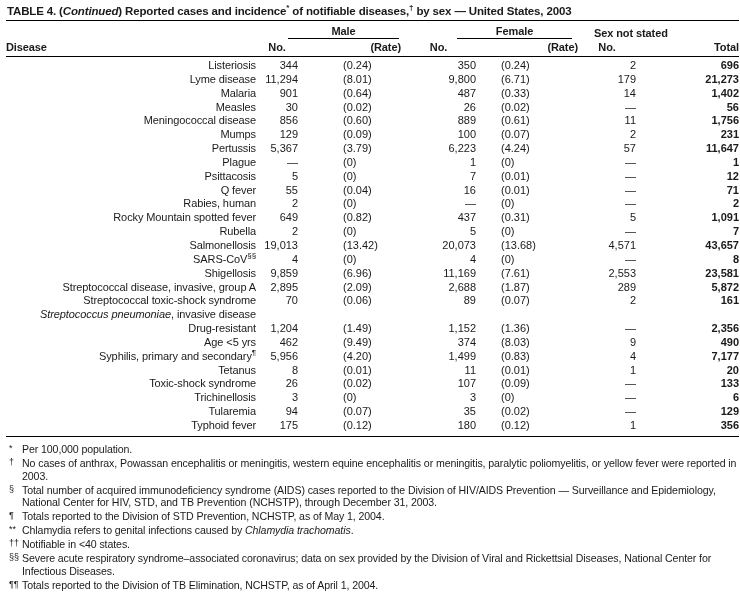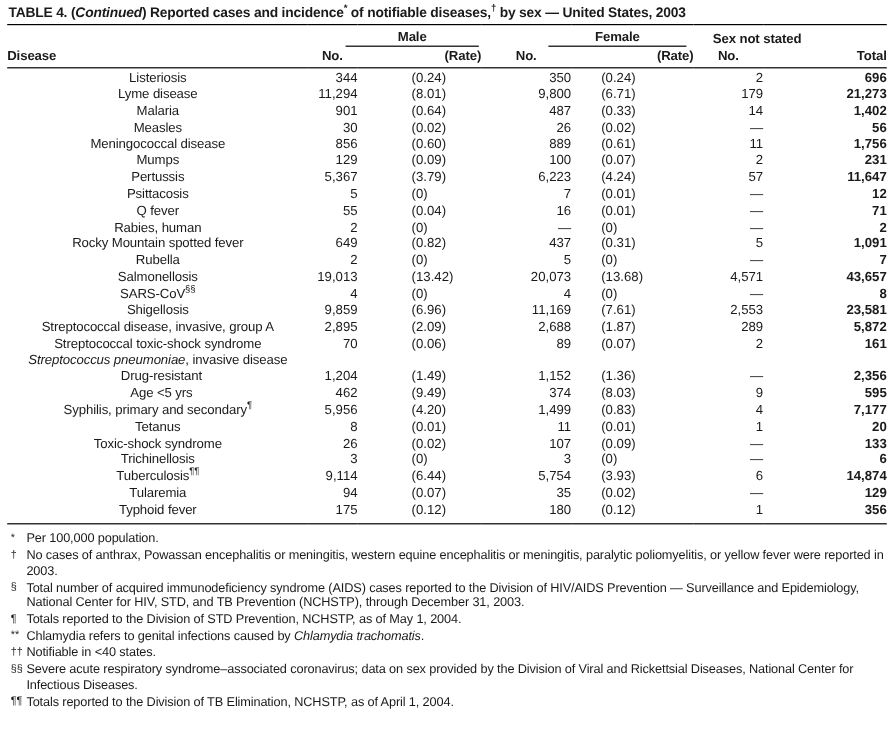--- a/index.html
+++ b/index.html
@@ -42,21 +42,21 @@
   tr.sub-row th { padding: 2px 0 3px 0; border-bottom: 1.5px solid #000; letter-spacing: -0.1px; }
   th.h-disease { text-align: left; padding-left: 1px; }
   th.h-num { text-align: center; }
   th.h-rate-m { text-align: right; padding-right: 8px; }
   th.h-rate-f { text-align: right; padding-right: 12px; }
   th.h-total { text-align: right; }
 
   tbody { line-height: 13.85px; }
   tbody tr:first-child td { padding-top: 2px; }
   tbody tr:last-child td { padding-bottom: 3px; margin-left: 32px; }
-  td.disease { text-align: center; padding-left: 1px; letter-spacing: -0.1px; }
+  td.disease { text-align: right; padding-left: 1px; letter-spacing: -0.1px; }
   tr.indent td.disease { padding-left: 7px; }
   td.num { text-align: right; }
   td.rate-m { text-align: left; padding-left: 45px; }
   td.rate-f { text-align: left; padding-left: 25px; }
   td.total { text-align: right; font-weight: bold; }
   td .d-sup { font-size: 8px; vertical-align: super; line-height: 0; }
   td .d-italic { font-style: italic; }
 
   
   .footnotes { margin-top: 6px; padding-left: 2px; }
@@ -169,20 +169,29 @@
         <tr>
     <td class="disease"><span class="d-italic"></span><span>Pertussis</span><span class="d-sup"></span></td>
     <td class="num">5,367</td>
     <td class="rate-m">(3.79)</td>
     <td class="num">6,223</td>
     <td class="rate-f">(4.24)</td>
     <td class="num">57</td>
     <td class="total">11,647</td>
   </tr>
         <tr>
+    <td class="disease"><span class="d-italic"></span><span>Plague</span><span class="d-sup"></span></td>
+    <td class="num">—</td>
+    <td class="rate-m">(0)</td>
+    <td class="num">1</td>
+    <td class="rate-f">(0)</td>
+    <td class="num">—</td>
+    <td class="total">1</td>
+  </tr>
+        <tr>
     <td class="disease"><span class="d-italic"></span><span>Psittacosis</span><span class="d-sup"></span></td>
     <td class="num">5</td>
     <td class="rate-m">(0)</td>
     <td class="num">7</td>
     <td class="rate-f">(0.01)</td>
     <td class="num">—</td>
     <td class="total">12</td>
   </tr>
         <tr>
     <td class="disease"><span class="d-italic"></span><span>Q fever</span><span class="d-sup"></span></td>
@@ -283,21 +292,21 @@
     <td class="num">—</td>
     <td class="total">2,356</td>
   </tr>
         <tr class="indent">
     <td class="disease"><span class="d-italic"></span><span>Age &lt;5 yrs</span><span class="d-sup"></span></td>
     <td class="num">462</td>
     <td class="rate-m">(9.49)</td>
     <td class="num">374</td>
     <td class="rate-f">(8.03)</td>
     <td class="num">9</td>
-    <td class="total">595</td>
+    <td class="total">490</td>
   </tr>
         <tr>
     <td class="disease"><span class="d-italic"></span><span>Syphilis, primary and secondary</span><span class="d-sup">¶</span></td>
     <td class="num">5,956</td>
     <td class="rate-m">(4.20)</td>
     <td class="num">1,499</td>
     <td class="rate-f">(0.83)</td>
     <td class="num">4</td>
     <td class="total">7,177</td>
   </tr>
@@ -322,29 +331,20 @@
         <tr>
     <td class="disease"><span class="d-italic"></span><span>Trichinellosis</span><span class="d-sup"></span></td>
     <td class="num">3</td>
     <td class="rate-m">(0)</td>
     <td class="num">3</td>
     <td class="rate-f">(0)</td>
     <td class="num">—</td>
     <td class="total">6</td>
   </tr>
         <tr>
-    <td class="disease"><span class="d-italic"></span><span>Tuberculosis</span><span class="d-sup">¶¶</span></td>
-    <td class="num">9,114</td>
-    <td class="rate-m">(6.44)</td>
-    <td class="num">5,754</td>
-    <td class="rate-f">(3.93)</td>
-    <td class="num">6</td>
-    <td class="total">14,874</td>
-  </tr>
-        <tr>
     <td class="disease"><span class="d-italic"></span><span>Tularemia</span><span class="d-sup"></span></td>
     <td class="num">94</td>
     <td class="rate-m">(0.07)</td>
     <td class="num">35</td>
     <td class="rate-f">(0.02)</td>
     <td class="num">—</td>
     <td class="total">129</td>
   </tr>
         <tr>
     <td class="disease"><span class="d-italic"></span><span>Typhoid fever</span><span class="d-sup"></span></td>

